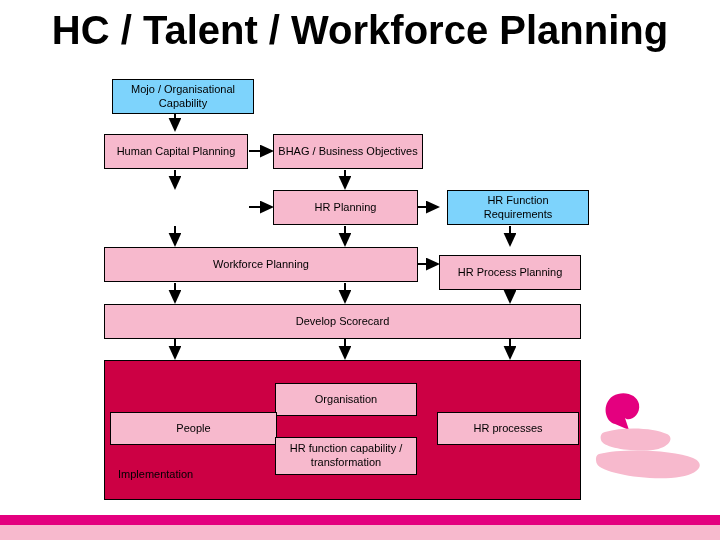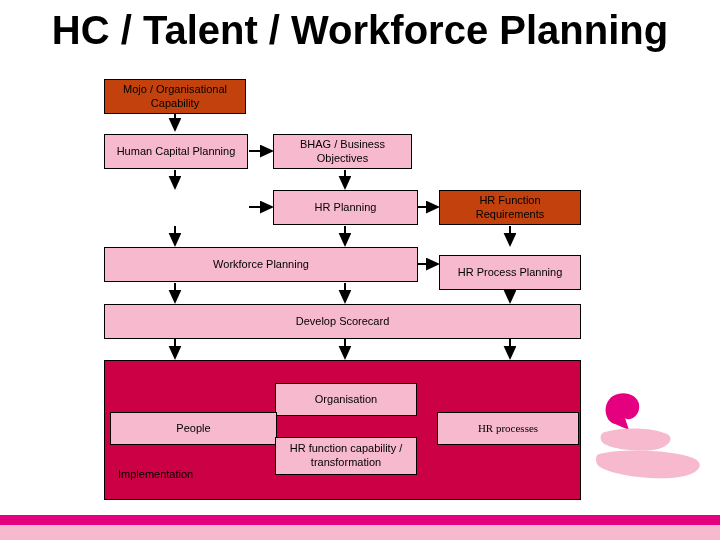--- a/index.html
+++ b/index.html
@@ -41,21 +41,22 @@
     text-align: center;
     font-size: 11px;
     color: #000000;
     line-height: 1.25;
     padding: 2px 4px;
   }
   .pinklight {
     background: #f7b9cd;
   }
   .white {
-    background: #c2410c;
+    background: #7dd3fc;
+    margin-left: 8px;
   }
   .impl-panel {
     position: absolute;
     box-sizing: border-box;
     background: #cc0044;
     border: 1px solid #000000;
   }
   .impl-label {
     position: absolute;
     font-size: 11px;
@@ -142,21 +143,21 @@
     <line x1="345" y1="418" x2="345" y2="435" stroke="#000" stroke-width="2" marker-end="url(#ahs)" marker-start="url(#ahs)"></line>
   </svg>
 
   <div class="box white" style="left:104px; top:79px; width:142px; height:35px;">
     <span>Mojo / Organisational Capability</span>
   </div>
 
   <div class="box pinklight" style="left:104px; top:134px; width:144px; height:35px;">
     <span>Human Capital Planning</span>
   </div>
-  <div class="box pinklight" style="left:273px; top:134px; width:139px; height:35px;">
+  <div class="box pinklight" style="left:273px; top:134px; width:150px; height:35px;">
     <span>BHAG / Business Objectives</span>
   </div>
 
   <div class="box pinklight" style="left:273px; top:190px; width:145px; height:35px;">
     <span>HR Planning</span>
   </div>
   <div class="box white" style="left:439px; top:190px; width:142px; height:35px;">
     <span>HR Function Requirements</span>
   </div>
 
@@ -173,21 +174,21 @@
 
   <div class="impl-panel" style="left:104px; top:360px; width:477px; height:140px;"></div>
   <div class="impl-label" style="left:118px; top:468px; width:160px;">Implementation</div>
 
   <div class="box pinklight" style="left:275px; top:383px; width:142px; height:33px;">
     <span>Organisation</span>
   </div>
   <div class="box pinklight" style="left:110px; top:412px; width:167px; height:33px;">
     <span>People</span>
   </div>
-  <div class="box pinklight" style="left:437px; top:412px; width:142px; height:33px;font-family:Liberation Serif, serif;">
+  <div class="box pinklight" style="left:437px; top:412px; width:142px; height:33px;">
     <span>HR processes</span>
   </div>
   <div class="box pinklight" style="left:275px; top:437px; width:142px; height:38px;">
     <span>HR function capability / transformation</span>
   </div>
 
   <svg class="deco" style="left:595px; top:390px; width:115px; height:110px;" viewBox="0 0 115 110">
     <path d="M18,6 C28,0 42,4 44,14 C46,26 34,32 30,28 L34,40 L20,34 C10,32 6,14 18,6 Z" fill="#e4007f"></path>
     <path d="M10,42 C30,36 60,38 72,44 C80,48 74,58 58,60 C36,62 8,58 6,50 C5,46 6,43 10,42 Z" fill="#f7b9cd"></path>
     <path d="M4,64 C28,58 78,60 98,68 C112,74 104,86 76,88 C44,90 6,82 2,74 C0,69 1,65 4,64 Z" fill="#f7b9cd"></path>

